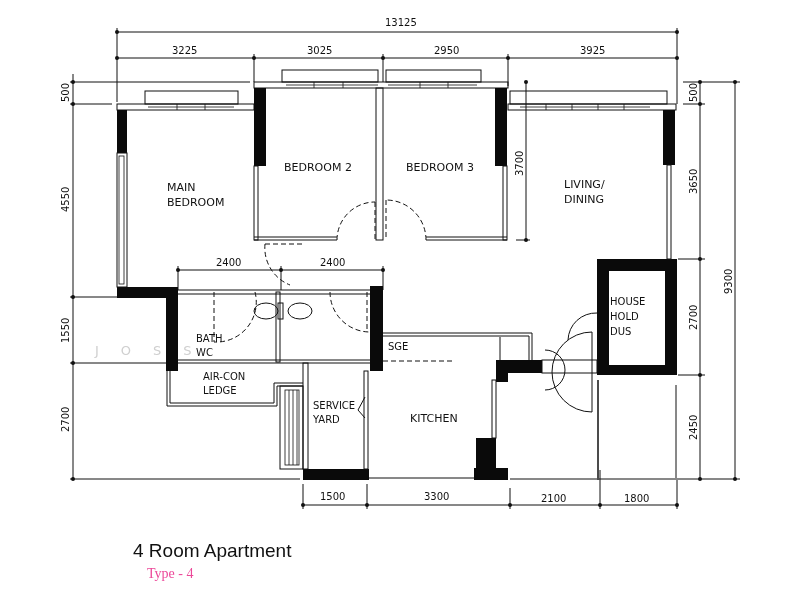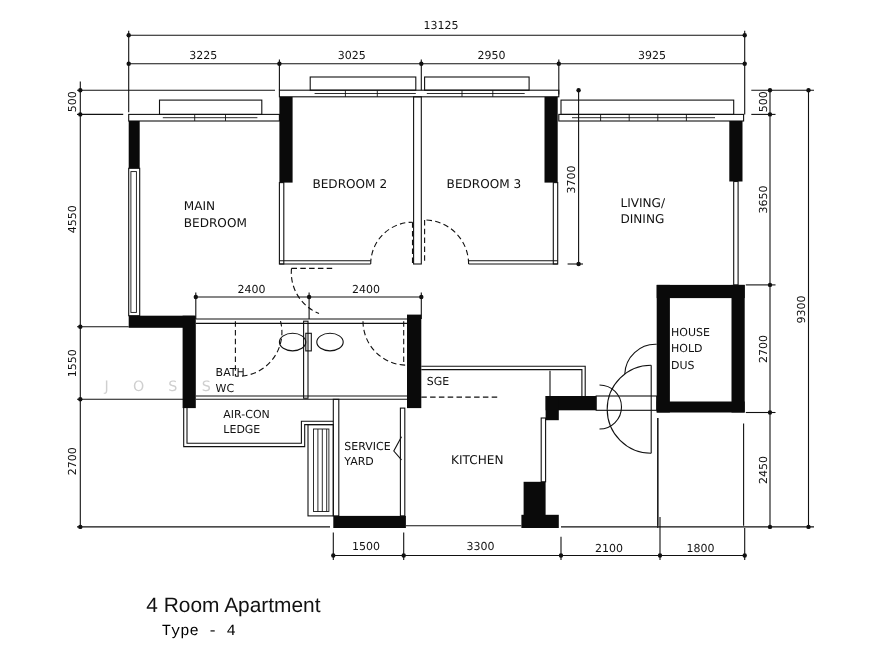--- a/index.html
+++ b/index.html
@@ -6,21 +6,21 @@
   body { width: 791px; height: 600px; position: relative; overflow: hidden; font-family: "DejaVu Sans", sans-serif; }
   #plan { position: absolute; left: 0; top: 0; width: 791px; height: 600px; }
   .dim { font-family: "DejaVu Sans", sans-serif; font-size: 10px; fill: #111; }
   .room { font-family: "DejaVu Sans", sans-serif; font-size: 11px; fill: #111; }
   .room-sm { font-family: "DejaVu Sans", sans-serif; font-size: 10px; fill: #111; }
   .line { stroke: #111; stroke-width: 1; fill: none; }
   .thin { stroke: #111; stroke-width: 0.8; fill: none; }
   .wall { fill: #0a0a0a; }
   .dash { stroke: #111; stroke-width: 1; fill: none; stroke-dasharray: 5 3; }
   .title { position: absolute; left: 133px; top: 540px; font-family: Liberation Sans, sans-serif; font-size: 19px; color: #111; }
-  .subtitle { position: absolute; left: 147px; top: 566px; font-family: Liberation Mono, monospace; font-size: 14px; color: #000000; }
+  .subtitle { position: absolute; left: 147px; top: 566px; font-family: Liberation Serif, serif; font-size: 14px; color: #ec4899; }
   .watermark { font-family: "DejaVu Sans", sans-serif; font-size: 13px; fill: #cfcfcf; letter-spacing: 22px; }
 </style>
 </head>
 <body>
 
 <svg id="plan" viewBox="0 0 791 600" xmlns="http://www.w3.org/2000/svg">
 
   <g>
     <line class="line" x1="117" y1="32" x2="677" y2="32"></line>
     <line class="line" x1="117" y1="28" x2="117" y2="102"></line>

